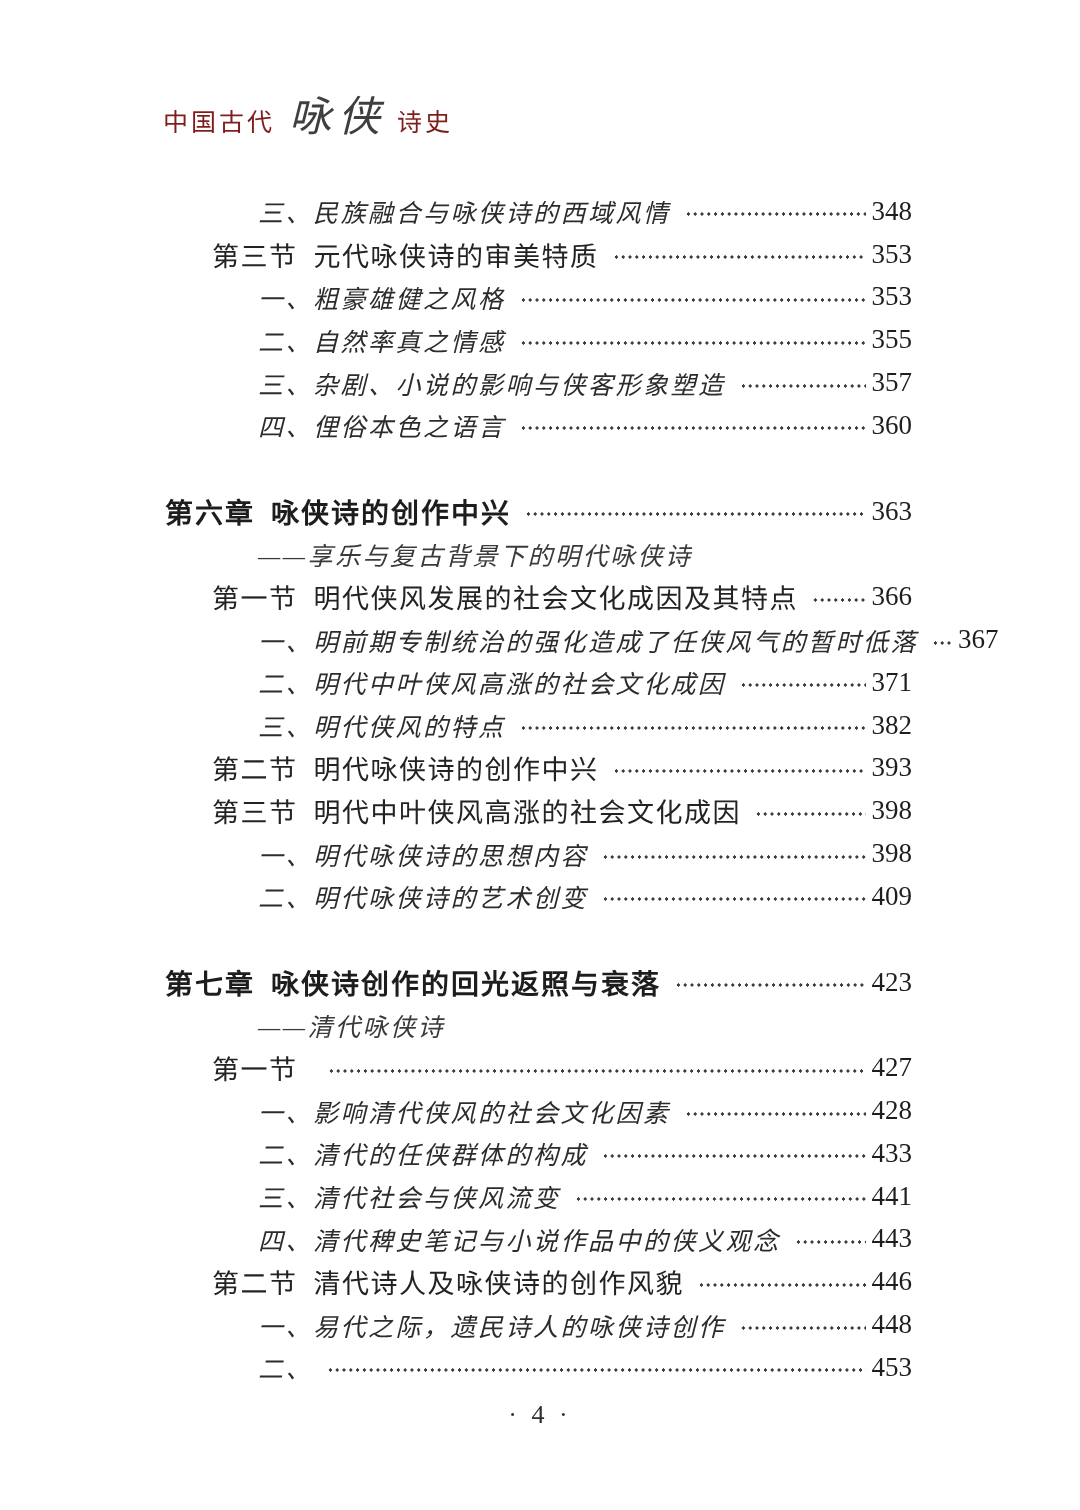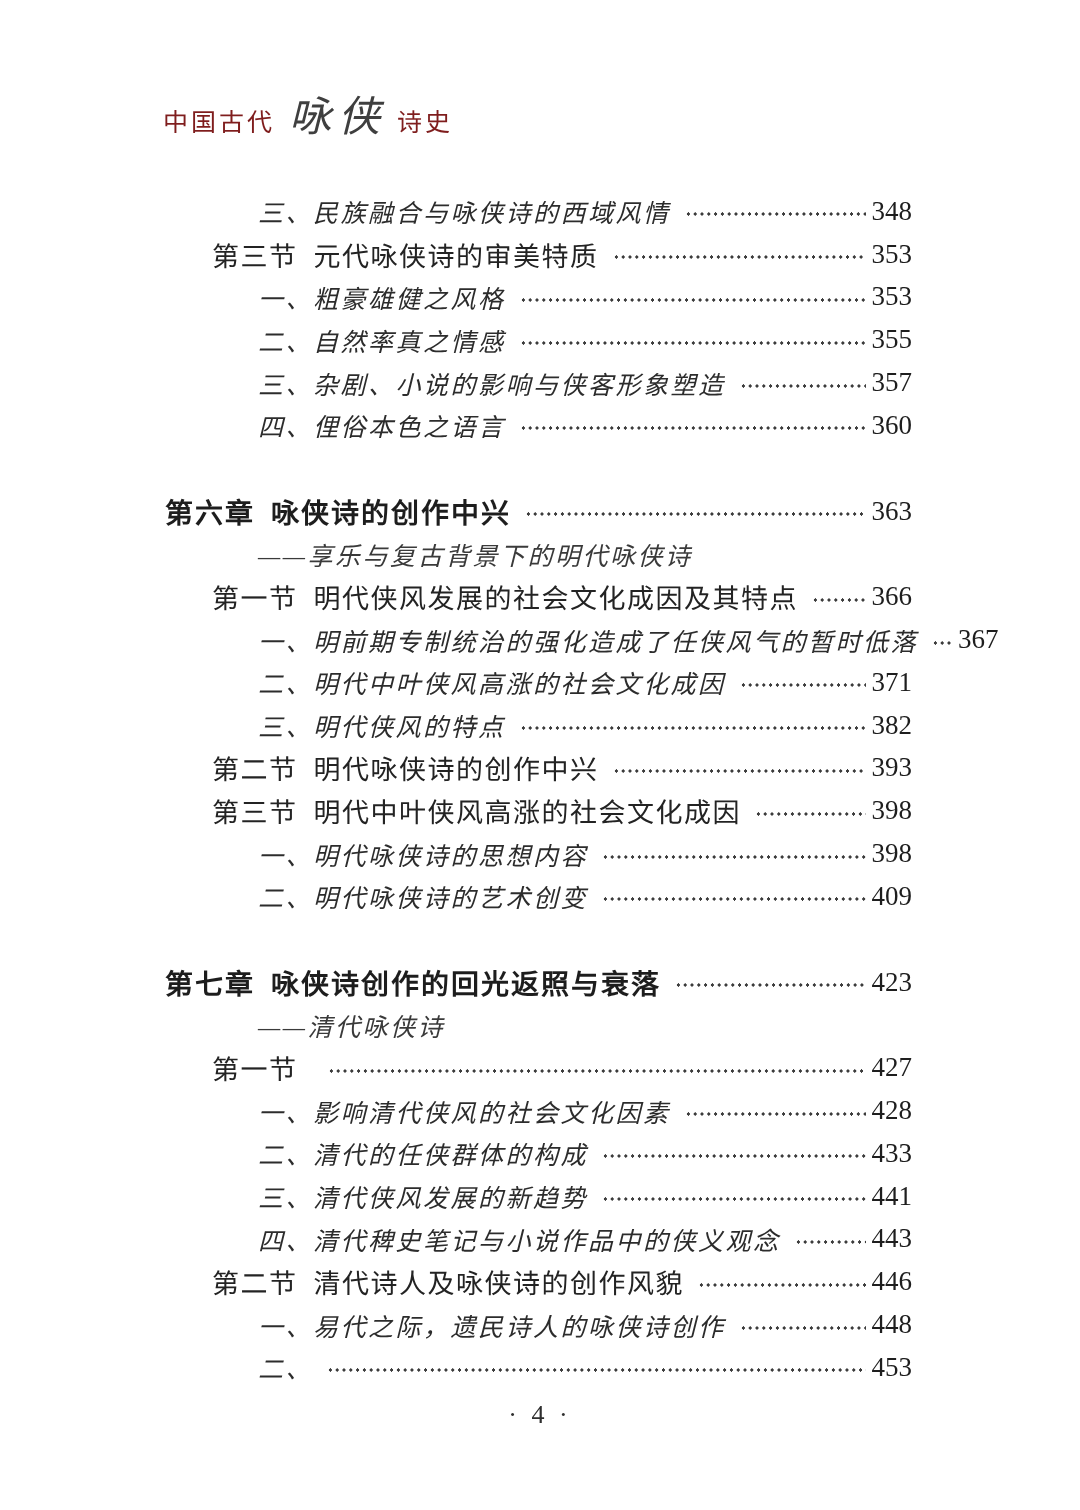--- a/index.html
+++ b/index.html
@@ -228,21 +228,21 @@
     <span class="entry-page">428</span>
   </div>
       <div class="toc-row level-item">
     <span class="entry-label">二、</span>
     <span class="entry-title">清代的任侠群体的构成</span>
     <span class="leader"></span>
     <span class="entry-page">433</span>
   </div>
       <div class="toc-row level-item">
     <span class="entry-label">三、</span>
-    <span class="entry-title">清代侠风发展的新趋势</span>
+    <span class="entry-title">清代社会与侠风流变</span>
     <span class="leader"></span>
     <span class="entry-page">441</span>
   </div>
       <div class="toc-row level-item">
     <span class="entry-label">四、</span>
     <span class="entry-title">清代稗史笔记与小说作品中的侠义观念</span>
     <span class="leader"></span>
     <span class="entry-page">443</span>
   </div>
       <div class="toc-row level-section">

